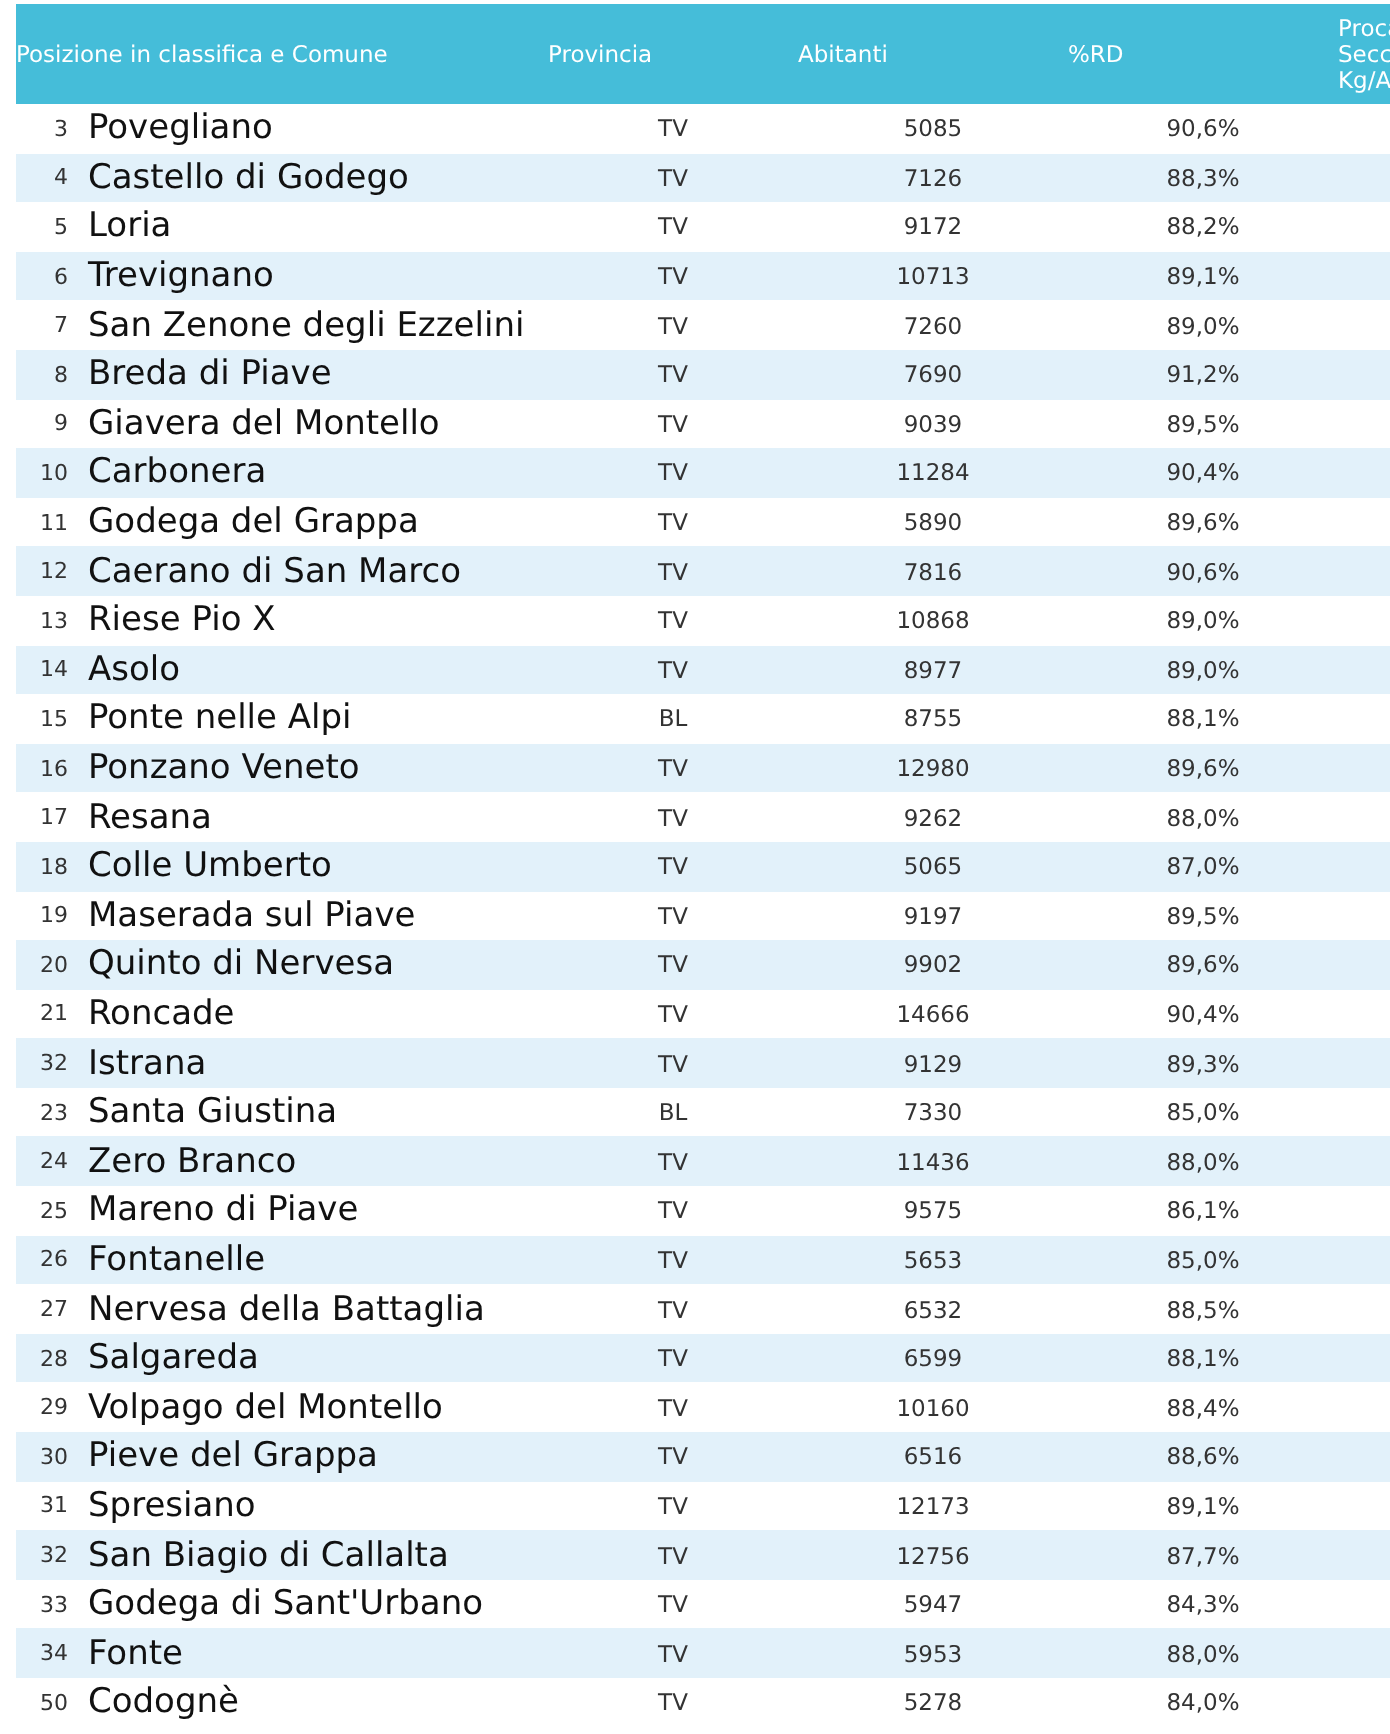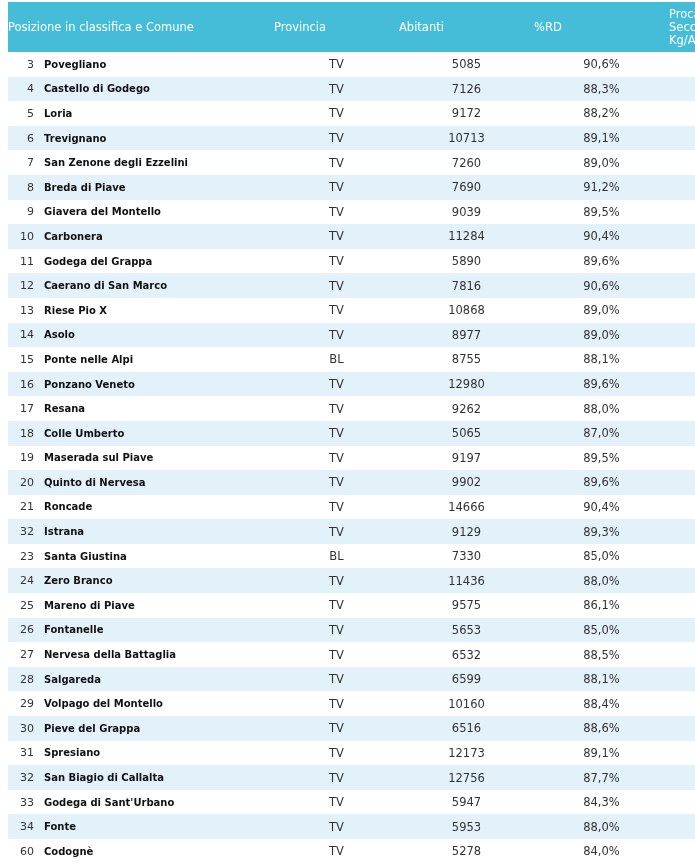--- a/index.html
+++ b/index.html
@@ -56,23 +56,23 @@
       vertical-align: middle;
       white-space: nowrap;
     }
     td.c-pos {
       text-align: right;
       padding-right: 10px;
       color: #333333;
       font-size: 11px;
     }
     td.c-name {
-      font-weight: bold;
+      font-weight: normal;
       color: #111111;
-      font-size: 10px;
+      font-size: 17px;
     }
     td.c-prov, td.c-ab, td.c-rd, td.c-pc {
       text-align: center;
       color: #333333;
     }
     th.c-hdrname { padding-left: 0; text-align: left; }
   </style>
 </head>
 <body>
 
@@ -350,21 +350,21 @@
         </tr>
         <tr>
           <td class="c-pos">34</td>
           <td class="c-name">Fonte</td>
           <td class="c-prov">TV</td>
           <td class="c-ab">5953</td>
           <td class="c-rd">88,0%</td>
           <td class="c-pc">45,7</td>
         </tr>
         <tr>
-          <td class="c-pos">60</td>
+          <td class="c-pos">50</td>
           <td class="c-name">Codognè</td>
           <td class="c-prov">TV</td>
           <td class="c-ab">5278</td>
           <td class="c-rd">84,0%</td>
           <td class="c-pc">46,5</td>
         </tr>
       </tbody>
   </table>
 </div>
 

